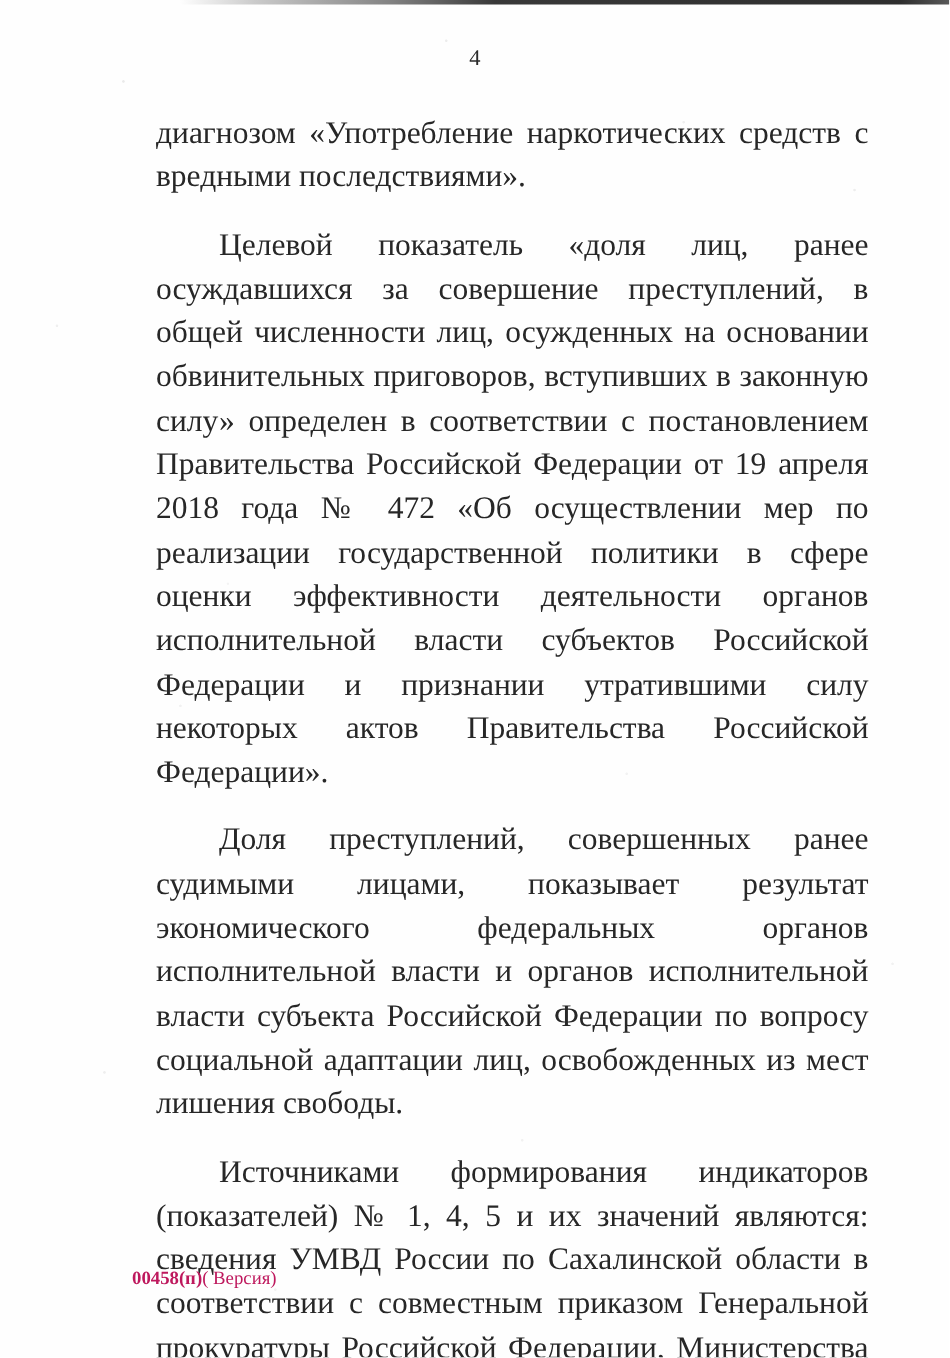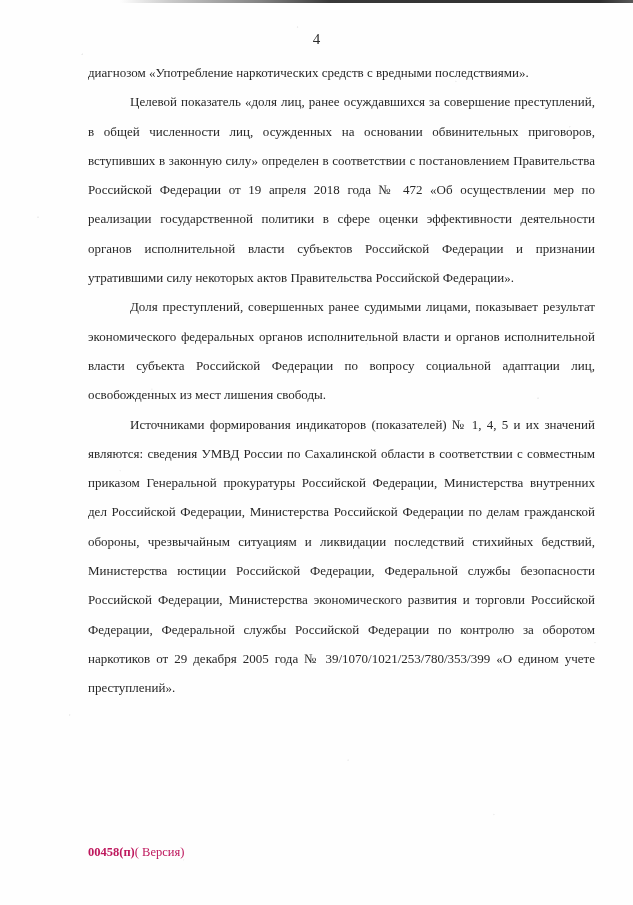--- a/index.html
+++ b/index.html
@@ -75,24 +75,24 @@
   }
 
   #body-text {
     position: absolute;
     top: 58px;
     left: 88px;
     width: 507px;
   }
 
   .para {
-    margin: 0;
+    margin: 16px;
     text-align: justify;
     text-justify: inter-word;
-    font-size: 13px;
+    font-size: 21px;
     line-height: 29.3px;
     color: #272727;
     text-indent: 42px;
     hyphens: none;
   }
   .para.no-indent {
     text-indent: 0;
   }
 
   #footer {

